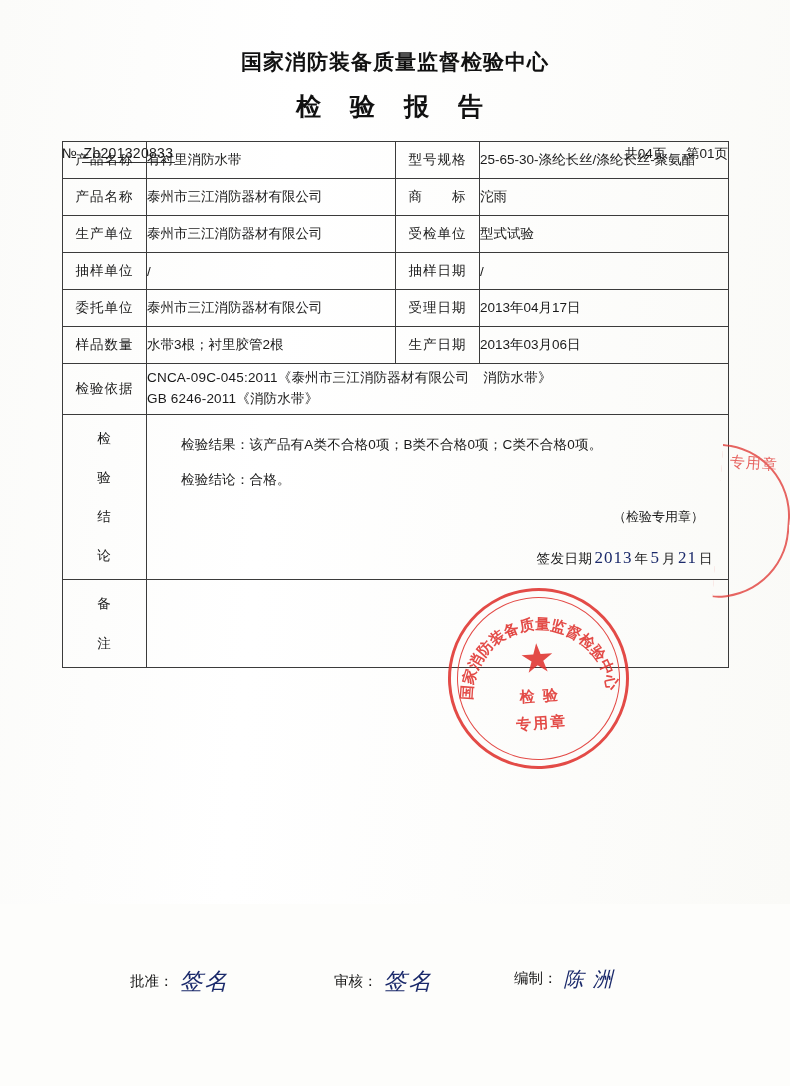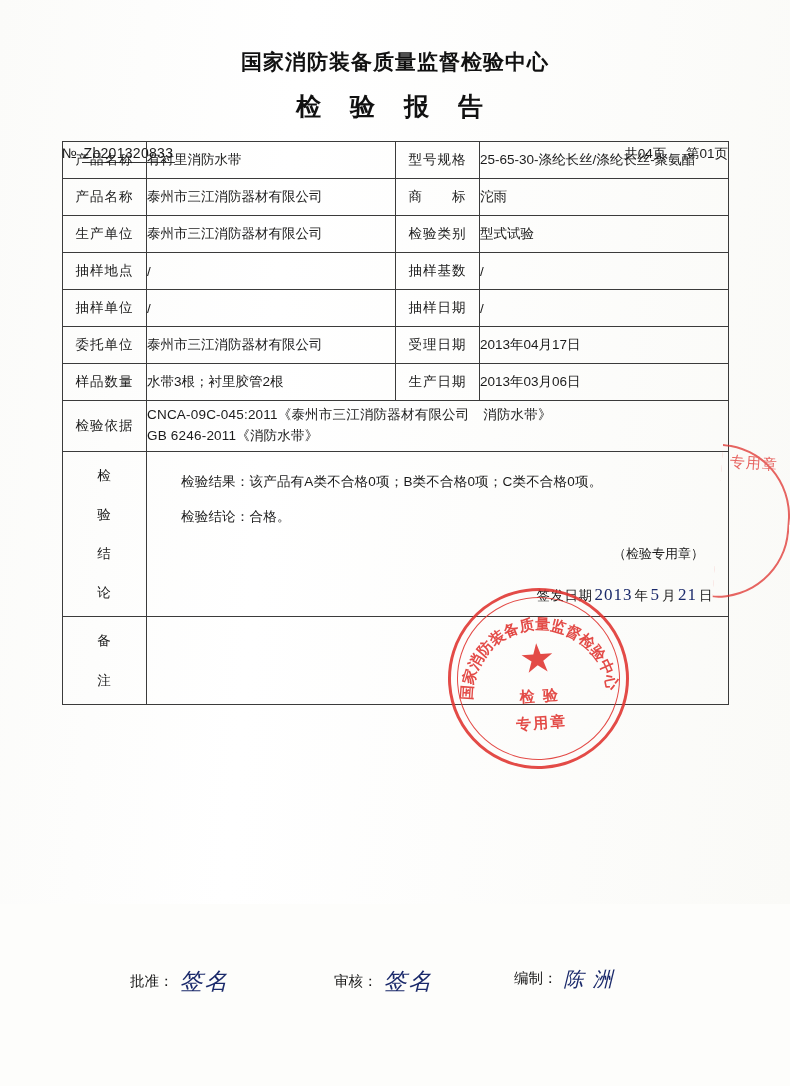--- a/index.html
+++ b/index.html
@@ -316,28 +316,22 @@
       </tr>
       <tr>
         <td class="lab">产品名称</td>
         <td class="val">泰州市三江消防器材有限公司</td>
         <td class="lab">商　　标</td>
         <td class="val">沱雨</td>
       </tr>
       <tr>
         <td class="lab">生产单位</td>
         <td class="val">泰州市三江消防器材有限公司</td>
-        <td class="lab">检验类别</td>
+        <td class="lab">受检单位</td>
         <td class="val">型式试验</td>
-      </tr>
-      <tr>
-        <td class="lab">抽样地点</td>
-        <td class="val">/</td>
-        <td class="lab">抽样基数</td>
-        <td class="val">/</td>
       </tr>
       <tr>
         <td class="lab">抽样单位</td>
         <td class="val">/</td>
         <td class="lab">抽样日期</td>
         <td class="val">/</td>
       </tr>
       <tr>
         <td class="lab">委托单位</td>
         <td class="val">泰州市三江消防器材有限公司</td>

